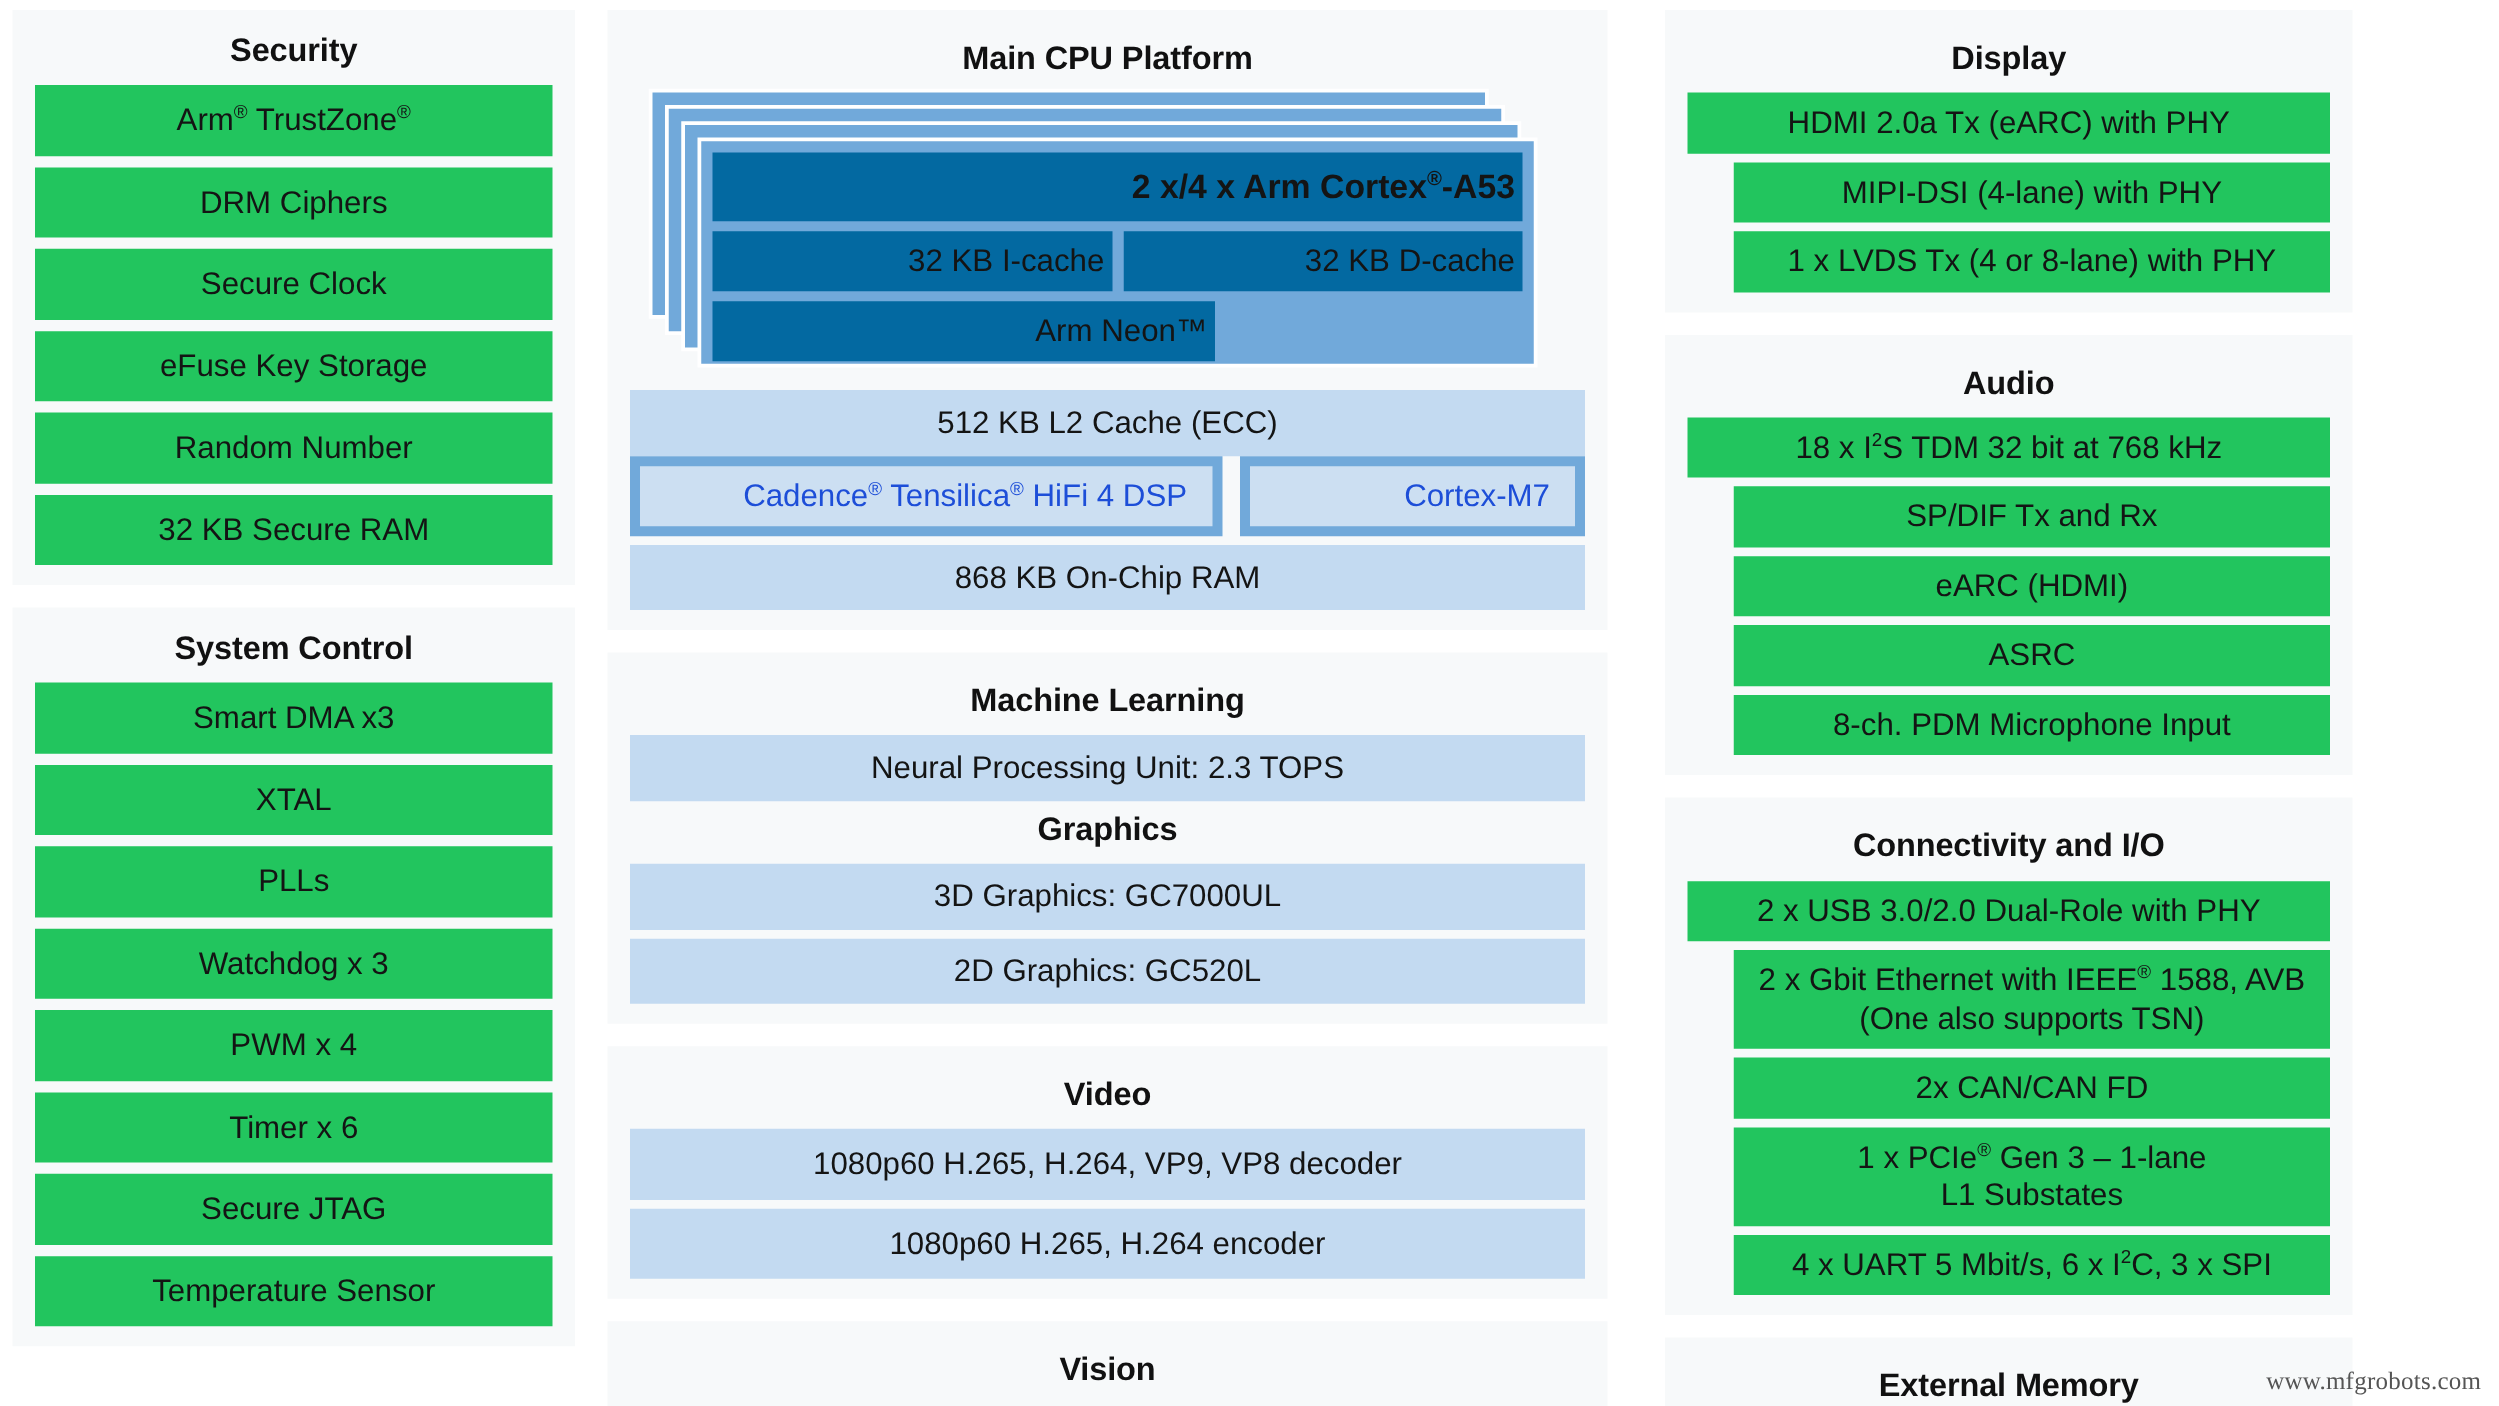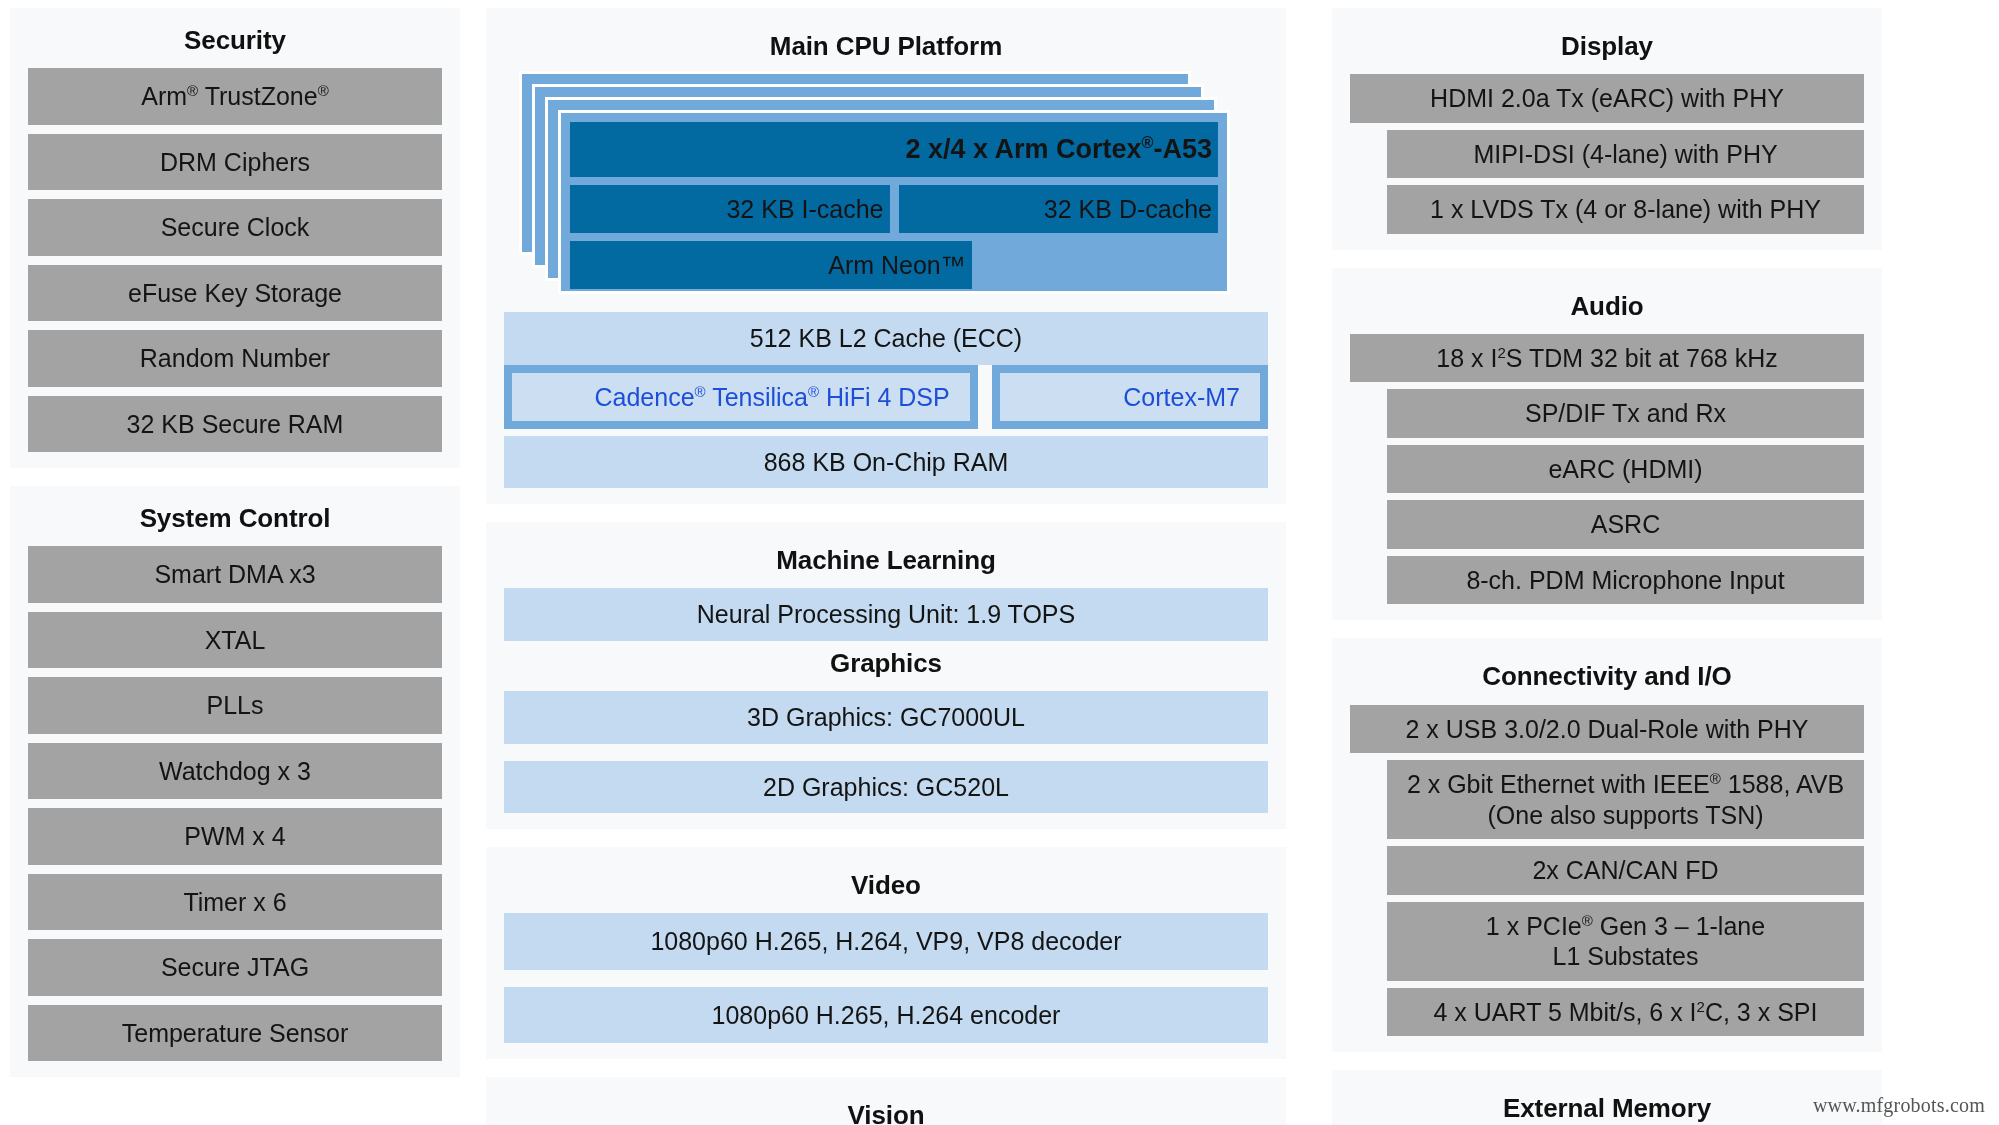--- a/index.html
+++ b/index.html
@@ -56,23 +56,23 @@
   
   .bar {
     text-align: center;
     font-size: 25px;
     line-height: 1.22;
     color: #141414;
     padding: 11px 8px;
     box-sizing: border-box;
     white-space: pre-line;
   }
-  .bar.gray { background: #a3a3a3; }
+  .bar.gray { background: #22c55e; }
   .bar.blue { background: #c3daf1; }
-  .bar + .bar { margin-top: 17px; }
+  .bar + .bar { margin-top: 7px; }
 
   .bar.tall { padding: 13px 8px; }
 
   
   .col-left .bar { padding: 13px 8px; }
   .col-left .bar + .bar { margin-top: 9px; }
 
   
   .col-right .bar { padding: 9px 8px; }
   .col-right .bar + .bar { margin-top: 7px; margin-left: 37px; }
@@ -218,21 +218,21 @@
         <div class="sec-box m7">
           <div class="sec-inner">Cortex-M7</div>
         </div>
       </div>
 
       <div class="bar blue">868 KB On-Chip RAM</div>
     </div>
 
     <div class="panel">
       <div class="panel-title tight">Machine Learning</div>
-      <div class="bar blue">Neural Processing Unit: 1.9 TOPS</div>
+      <div class="bar blue">Neural Processing Unit: 2.3 TOPS</div>
 
       <div class="panel-title">Graphics</div>
       <div class="bar blue">3D Graphics: GC7000UL</div>
       <div class="bar blue">2D Graphics: GC520L</div>
     </div>
 
     <div class="panel">
       <div class="panel-title tight">Video</div>
       <div class="bar blue tall">1080p60 H.265, H.264, VP9, VP8 decoder</div>
       <div class="bar blue tall">1080p60 H.265, H.264 encoder</div>

